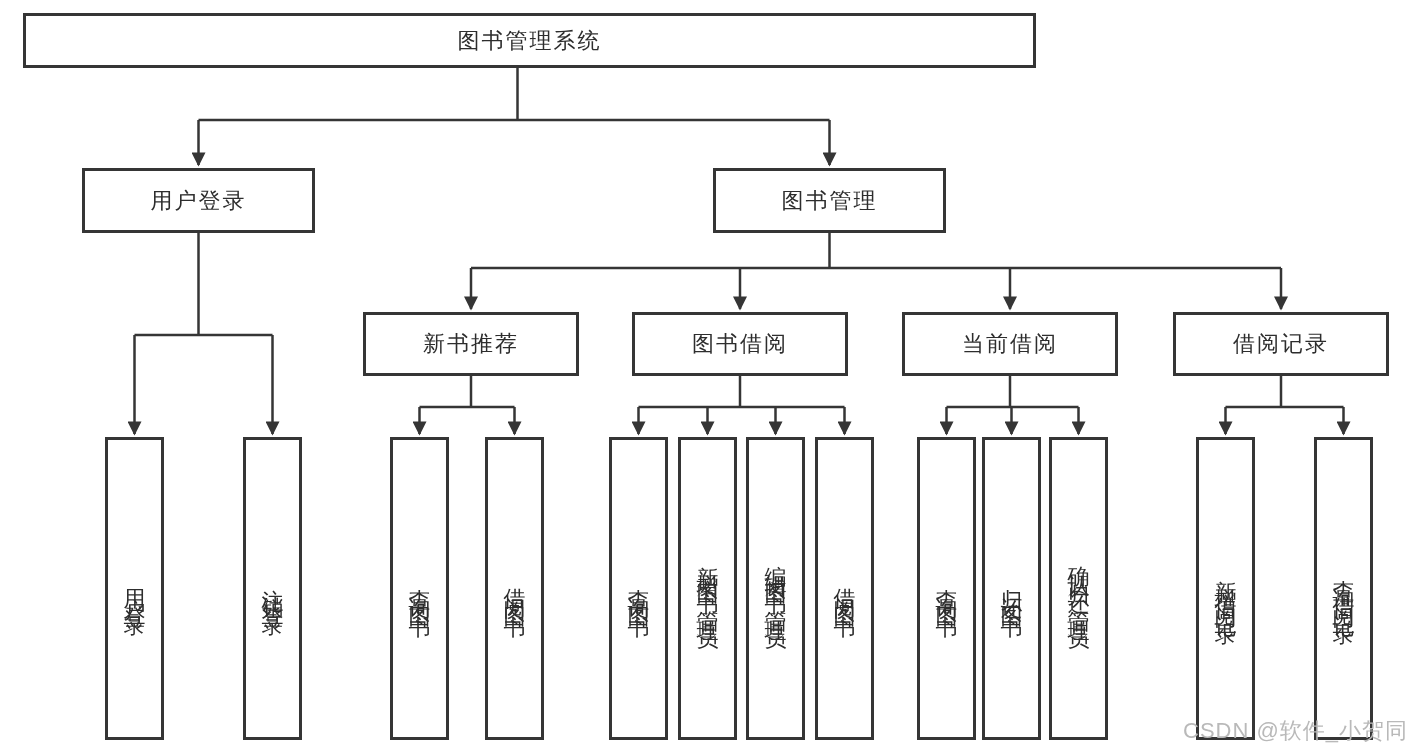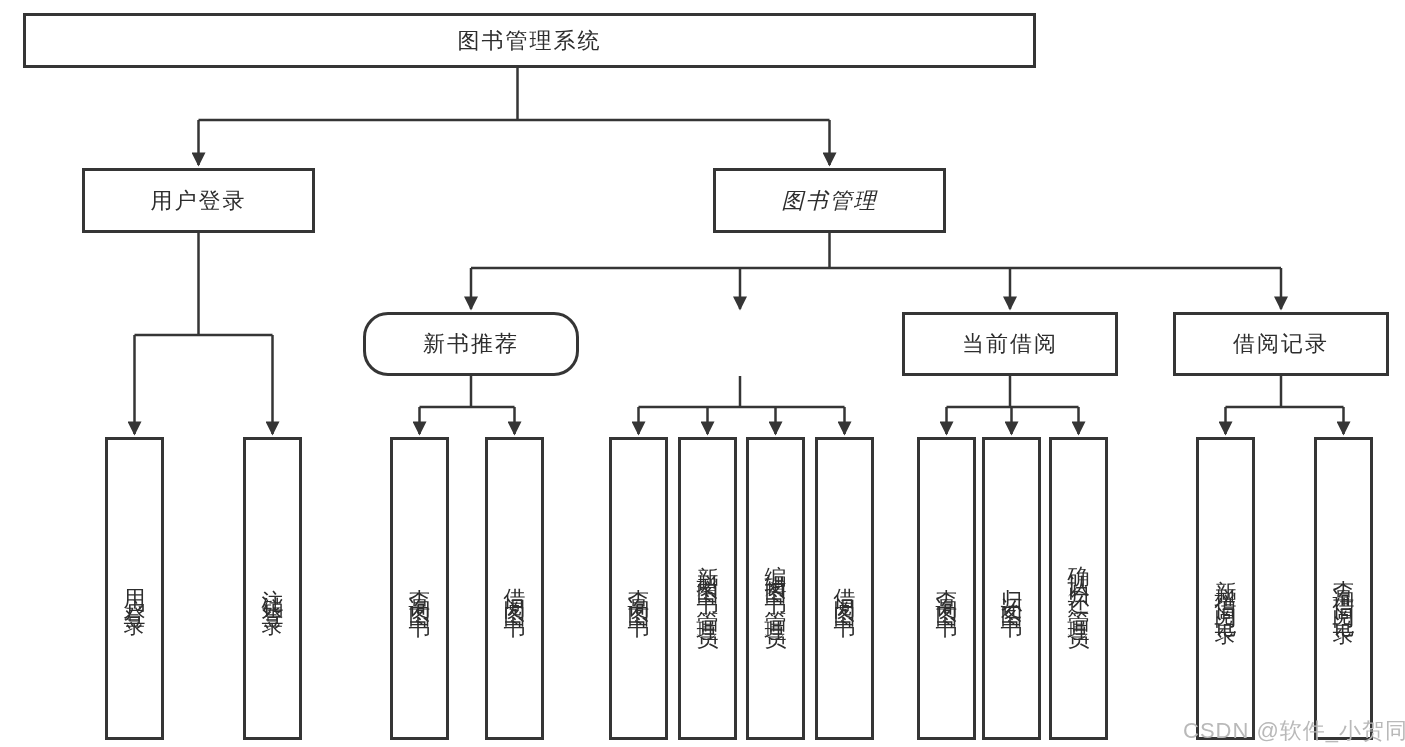--- a/index.html
+++ b/index.html
@@ -84,26 +84,29 @@
     </g>
   </svg>
 
   <div class="node h" style="left:23px; top:13px; width:1013px; height:55px;">
     <span>图书管理系统</span>
   </div>
 
   <div class="node h" style="left:82px; top:168px; width:233px; height:65px;">
     <span>用户登录</span>
   </div>
-  <div class="node h" style="left:713px; top:168px; width:233px; height:65px;font-style:italic;">
+  <div class="node h" style="left:713px; top:168px; width:233px; height:65px;">
     <span>图书管理</span>
   </div>
 
-  <div class="node h" style="left:363px; top:312px; width:216px; height:64px;border-radius:25px;">
+  <div class="node h" style="left:363px; top:312px; width:216px; height:64px;">
     <span>新书推荐</span>
+  </div>
+  <div class="node h" style="left:632px; top:312px; width:216px; height:64px;">
+    <span>图书借阅</span>
   </div>
   <div class="node h" style="left:902px; top:312px; width:216px; height:64px;">
     <span>当前借阅</span>
   </div>
   <div class="node h" style="left:1173px; top:312px; width:216px; height:64px;">
     <span>借阅记录</span>
   </div>
 
   <div class="node v" style="left:105px; top:437px; width:59px; height:303px;">
     <span>用户登录</span>

